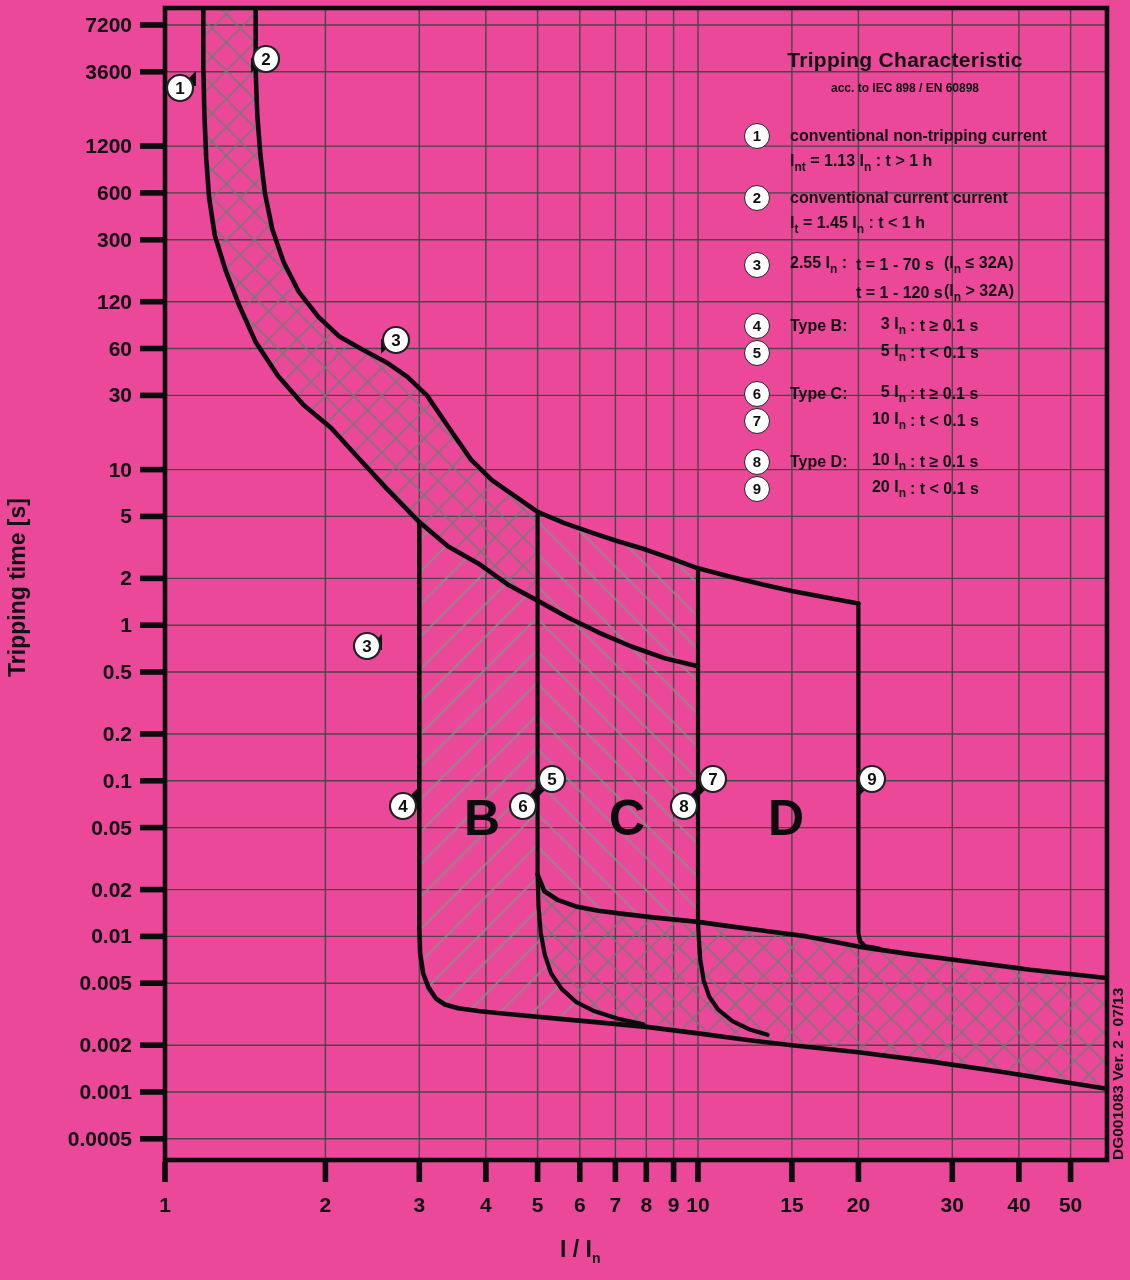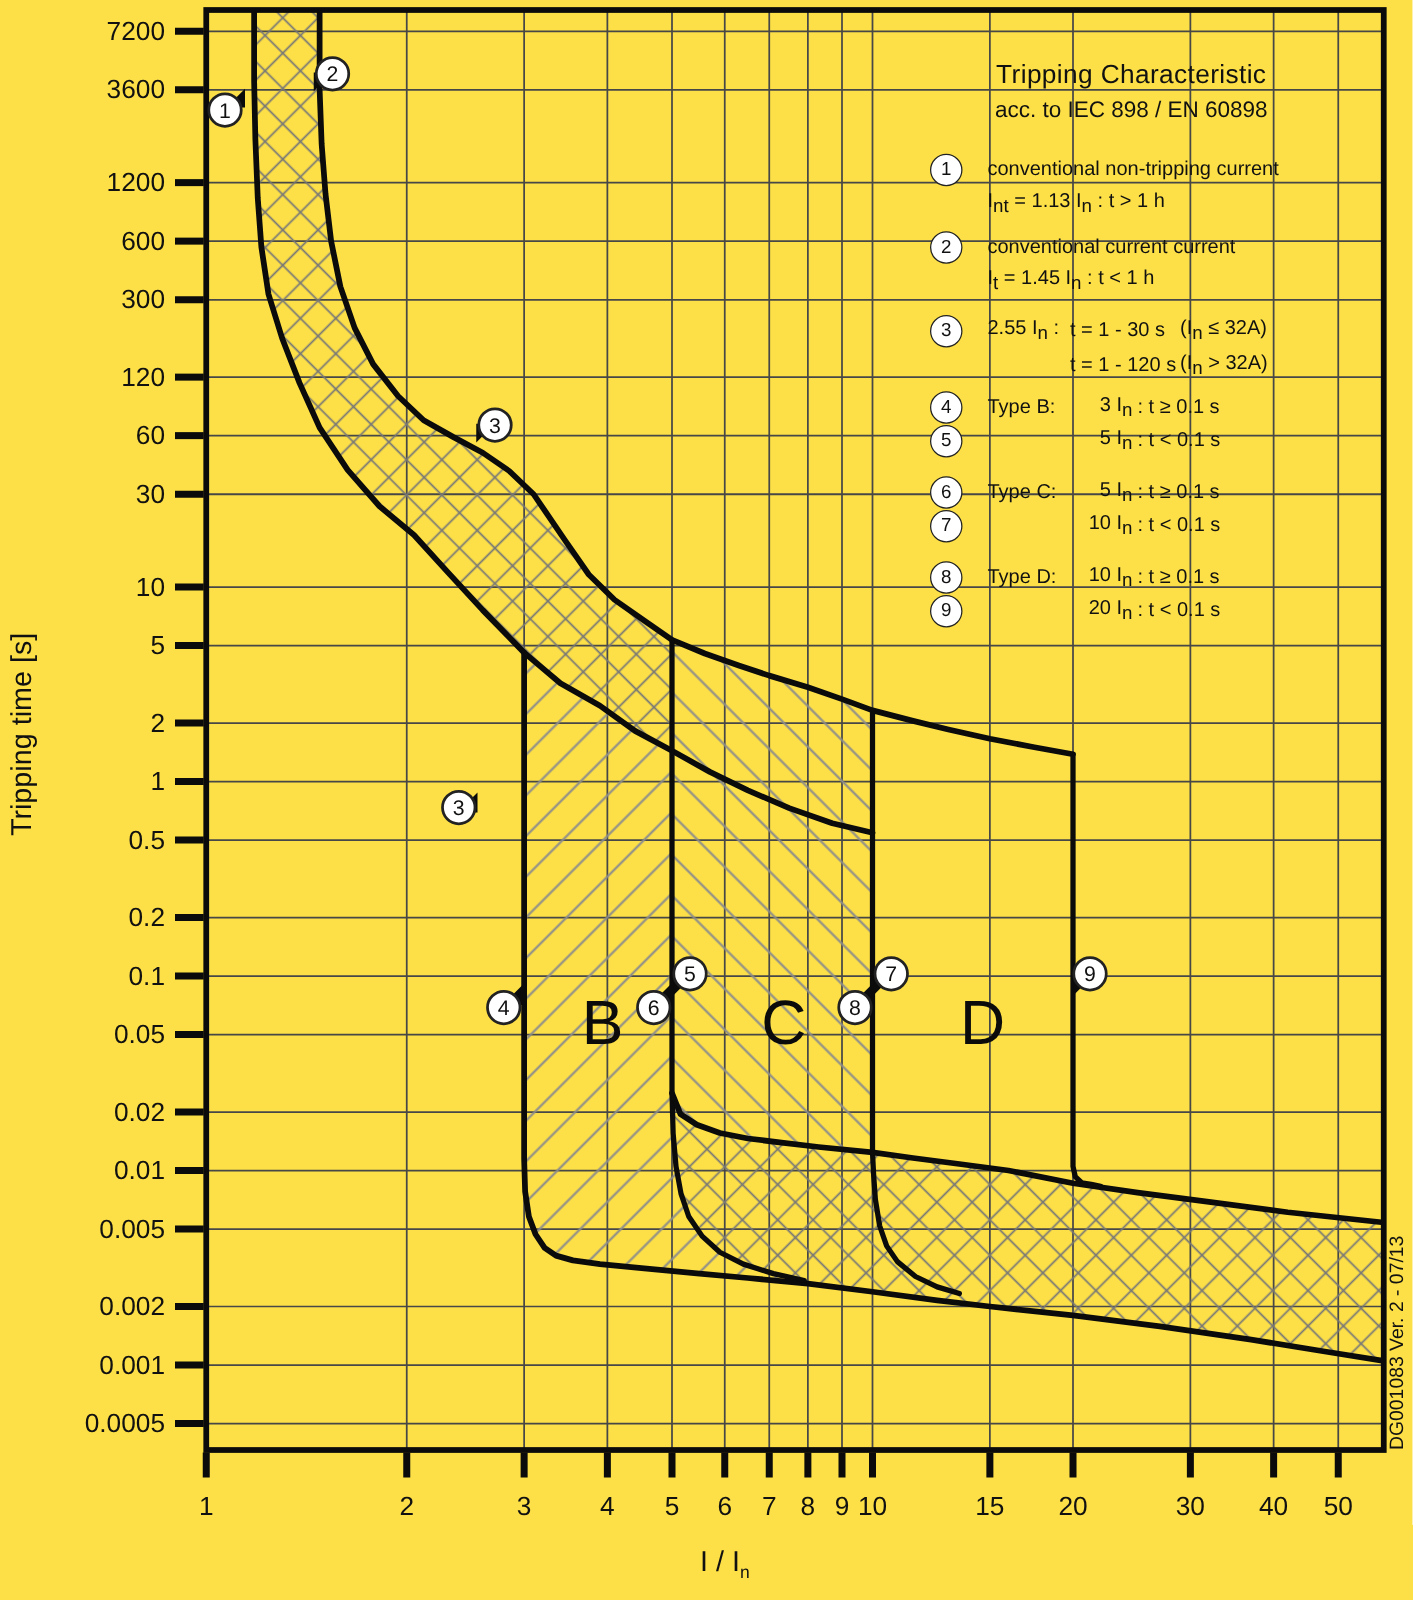--- a/index.html
+++ b/index.html
@@ -1,27 +1,27 @@
 <!DOCTYPE html>
 <html><head>
 <meta charset="utf-8">
 <style>
   html,body{margin:0;padding:0;background:#fff;}
   body{font-family:"Liberation Sans","DejaVu Sans",sans-serif;color:#111;}
-  .stage{position:relative;width:1130px;height:1280px;background:#fde047;overflow:hidden;}
+  .stage{position:relative;width:1130px;height:1280px;background:#ec4899;overflow:hidden;font-weight:bold;}
   svg{position:absolute;left:0;top:0;}
   .overlay{position:absolute;left:0;top:0;width:1130px;height:1280px;pointer-events:none;}
   .lg-title{position:absolute;left:905px;top:60px;transform:translate(-50%,-50%);
     font-size:21px;letter-spacing:.3px;white-space:nowrap;}
   .lg-sub{position:absolute;left:905px;top:88px;transform:translate(-50%,-50%);
-    font-size:18px;white-space:nowrap;}
+    font-size:12px;white-space:nowrap;}
   .lg-circle{position:absolute;width:24px;height:24px;border:1.8px solid #222;border-radius:50%;
     transform:translate(-50%,-50%);text-align:center;line-height:24px;font-size:15px;background:#fff;}
   .lg-text{position:absolute;transform:translateY(-50%);font-size:16px;white-space:nowrap;}
-  .lg-text sub{font-size:15px;}
+  .lg-text sub{font-size:12px;}
   .num-r{display:inline-block;text-align:right;}
   .y-title{position:absolute;left:4px;top:745px;width:315px;transform:rotate(-90deg);
     transform-origin:0 0;text-align:center;font-size:23px;}
   .x-title{position:absolute;left:560px;top:1236px;width:160px;font-size:23px;}
   .x-title sub{font-size:14px;}
   .wm{position:absolute;left:1109px;top:1160px;width:210px;transform:rotate(-90deg);
     transform-origin:0 0;font-size:15.5px;white-space:nowrap;}
 </style>
 </head>
 <body>
@@ -241,21 +241,21 @@
           <div class="lg-text" style="left:790px;top:163px">I<sub>nt</sub>  = 1.13 I<sub>n</sub> :  t &gt; 1 h</div>
         </div>
         <div>
           <div class="lg-circle" style="left:757px;top:198px">2</div>
           <div class="lg-text" style="left:790px;top:198px">conventional current current</div>
           <div class="lg-text" style="left:790px;top:225px">I<sub>t</sub>  = 1.45 I<sub>n</sub> :  t &lt; 1 h</div>
         </div>
         <div>
           <div class="lg-circle" style="left:757px;top:265px">3</div>
           <div class="lg-text" style="left:790px;top:265px">2.55 I<sub>n</sub> :</div>
-          <div class="lg-text" style="left:856px;top:265px">t = 1 - 30 s</div>
+          <div class="lg-text" style="left:856px;top:265px">t = 1 - 70 s</div>
           <div class="lg-text" style="left:944px;top:265px">(I<sub>n</sub> ≤ 32A)</div>
           <div class="lg-text" style="left:856px;top:293px">t = 1 - 120 s</div>
           <div class="lg-text" style="left:944px;top:293px">(I<sub>n</sub> &gt; 32A)</div>
         </div>
         <div>
           <div class="lg-circle" style="left:757px;top:326px">4</div>
           <div class="lg-circle" style="left:757px;top:353px">5</div>
           <div class="lg-text" style="left:790px;top:326px">Type B:</div>
           <div class="lg-text" style="left:858px;top:326px"><span class="num-r" style="width:48px">3 I<sub>n</sub></span></div>
           <div class="lg-text" style="left:910px;top:326px">: t ≥ 0.1 s</div>

